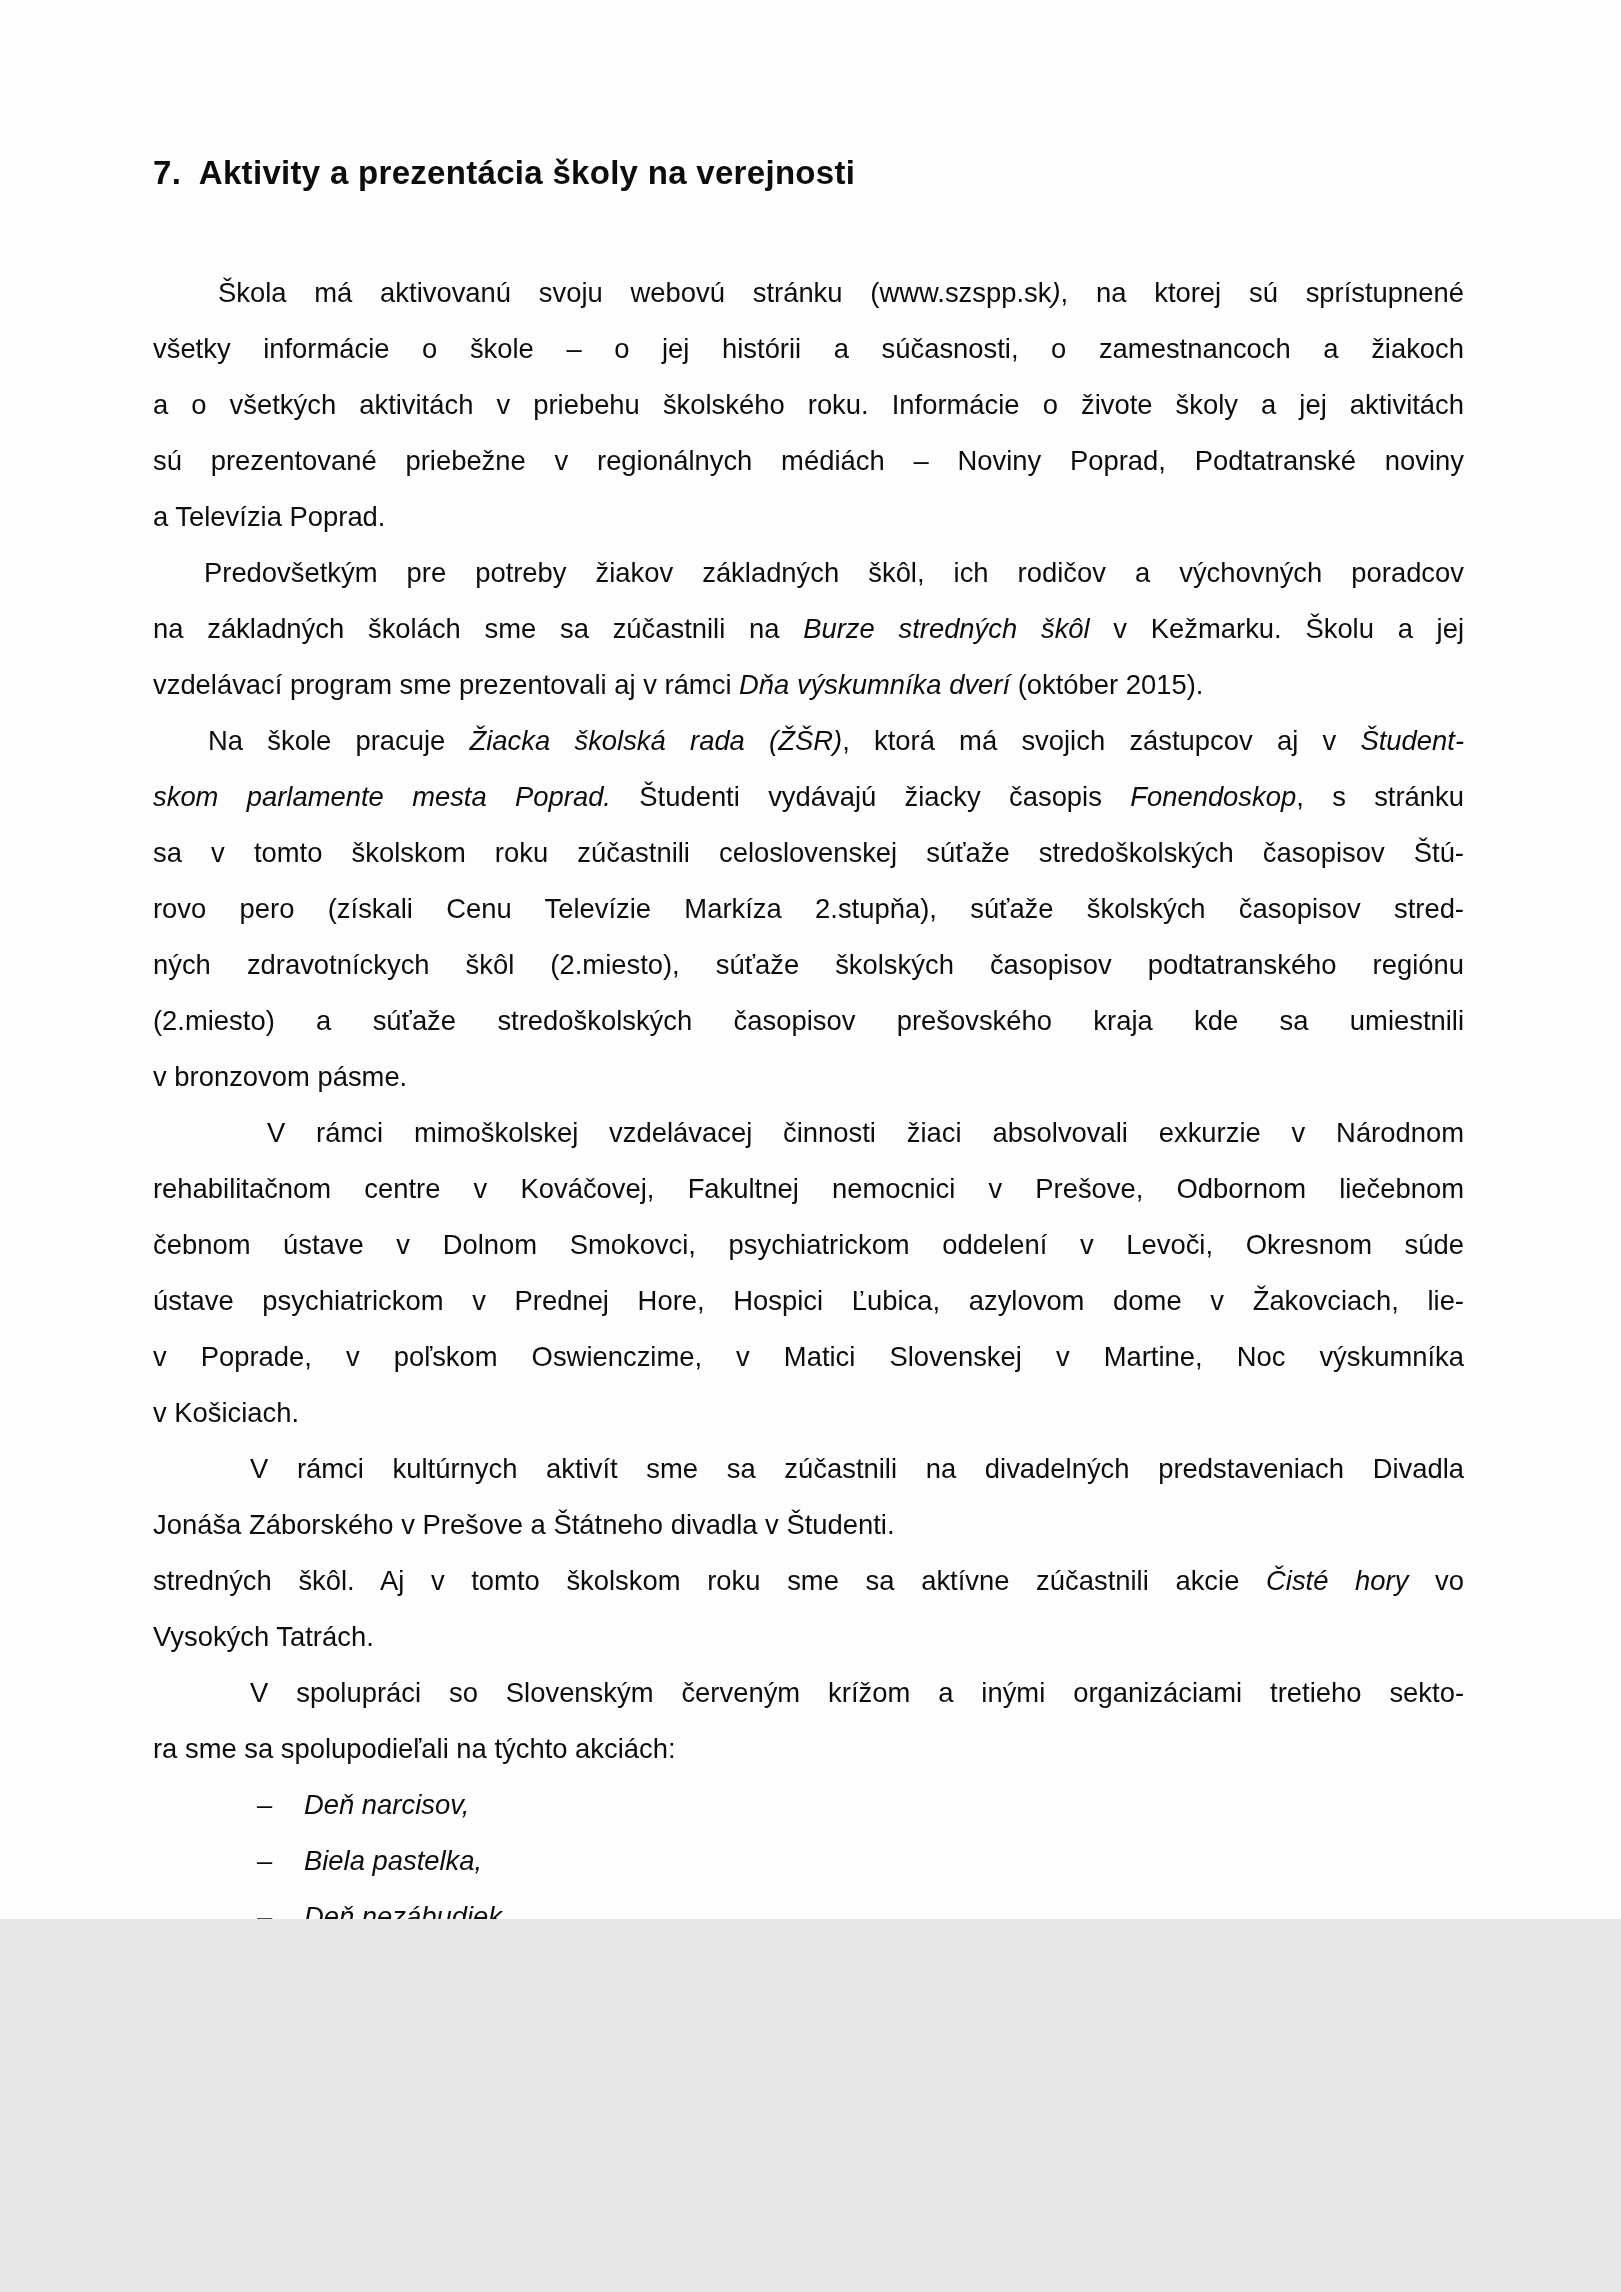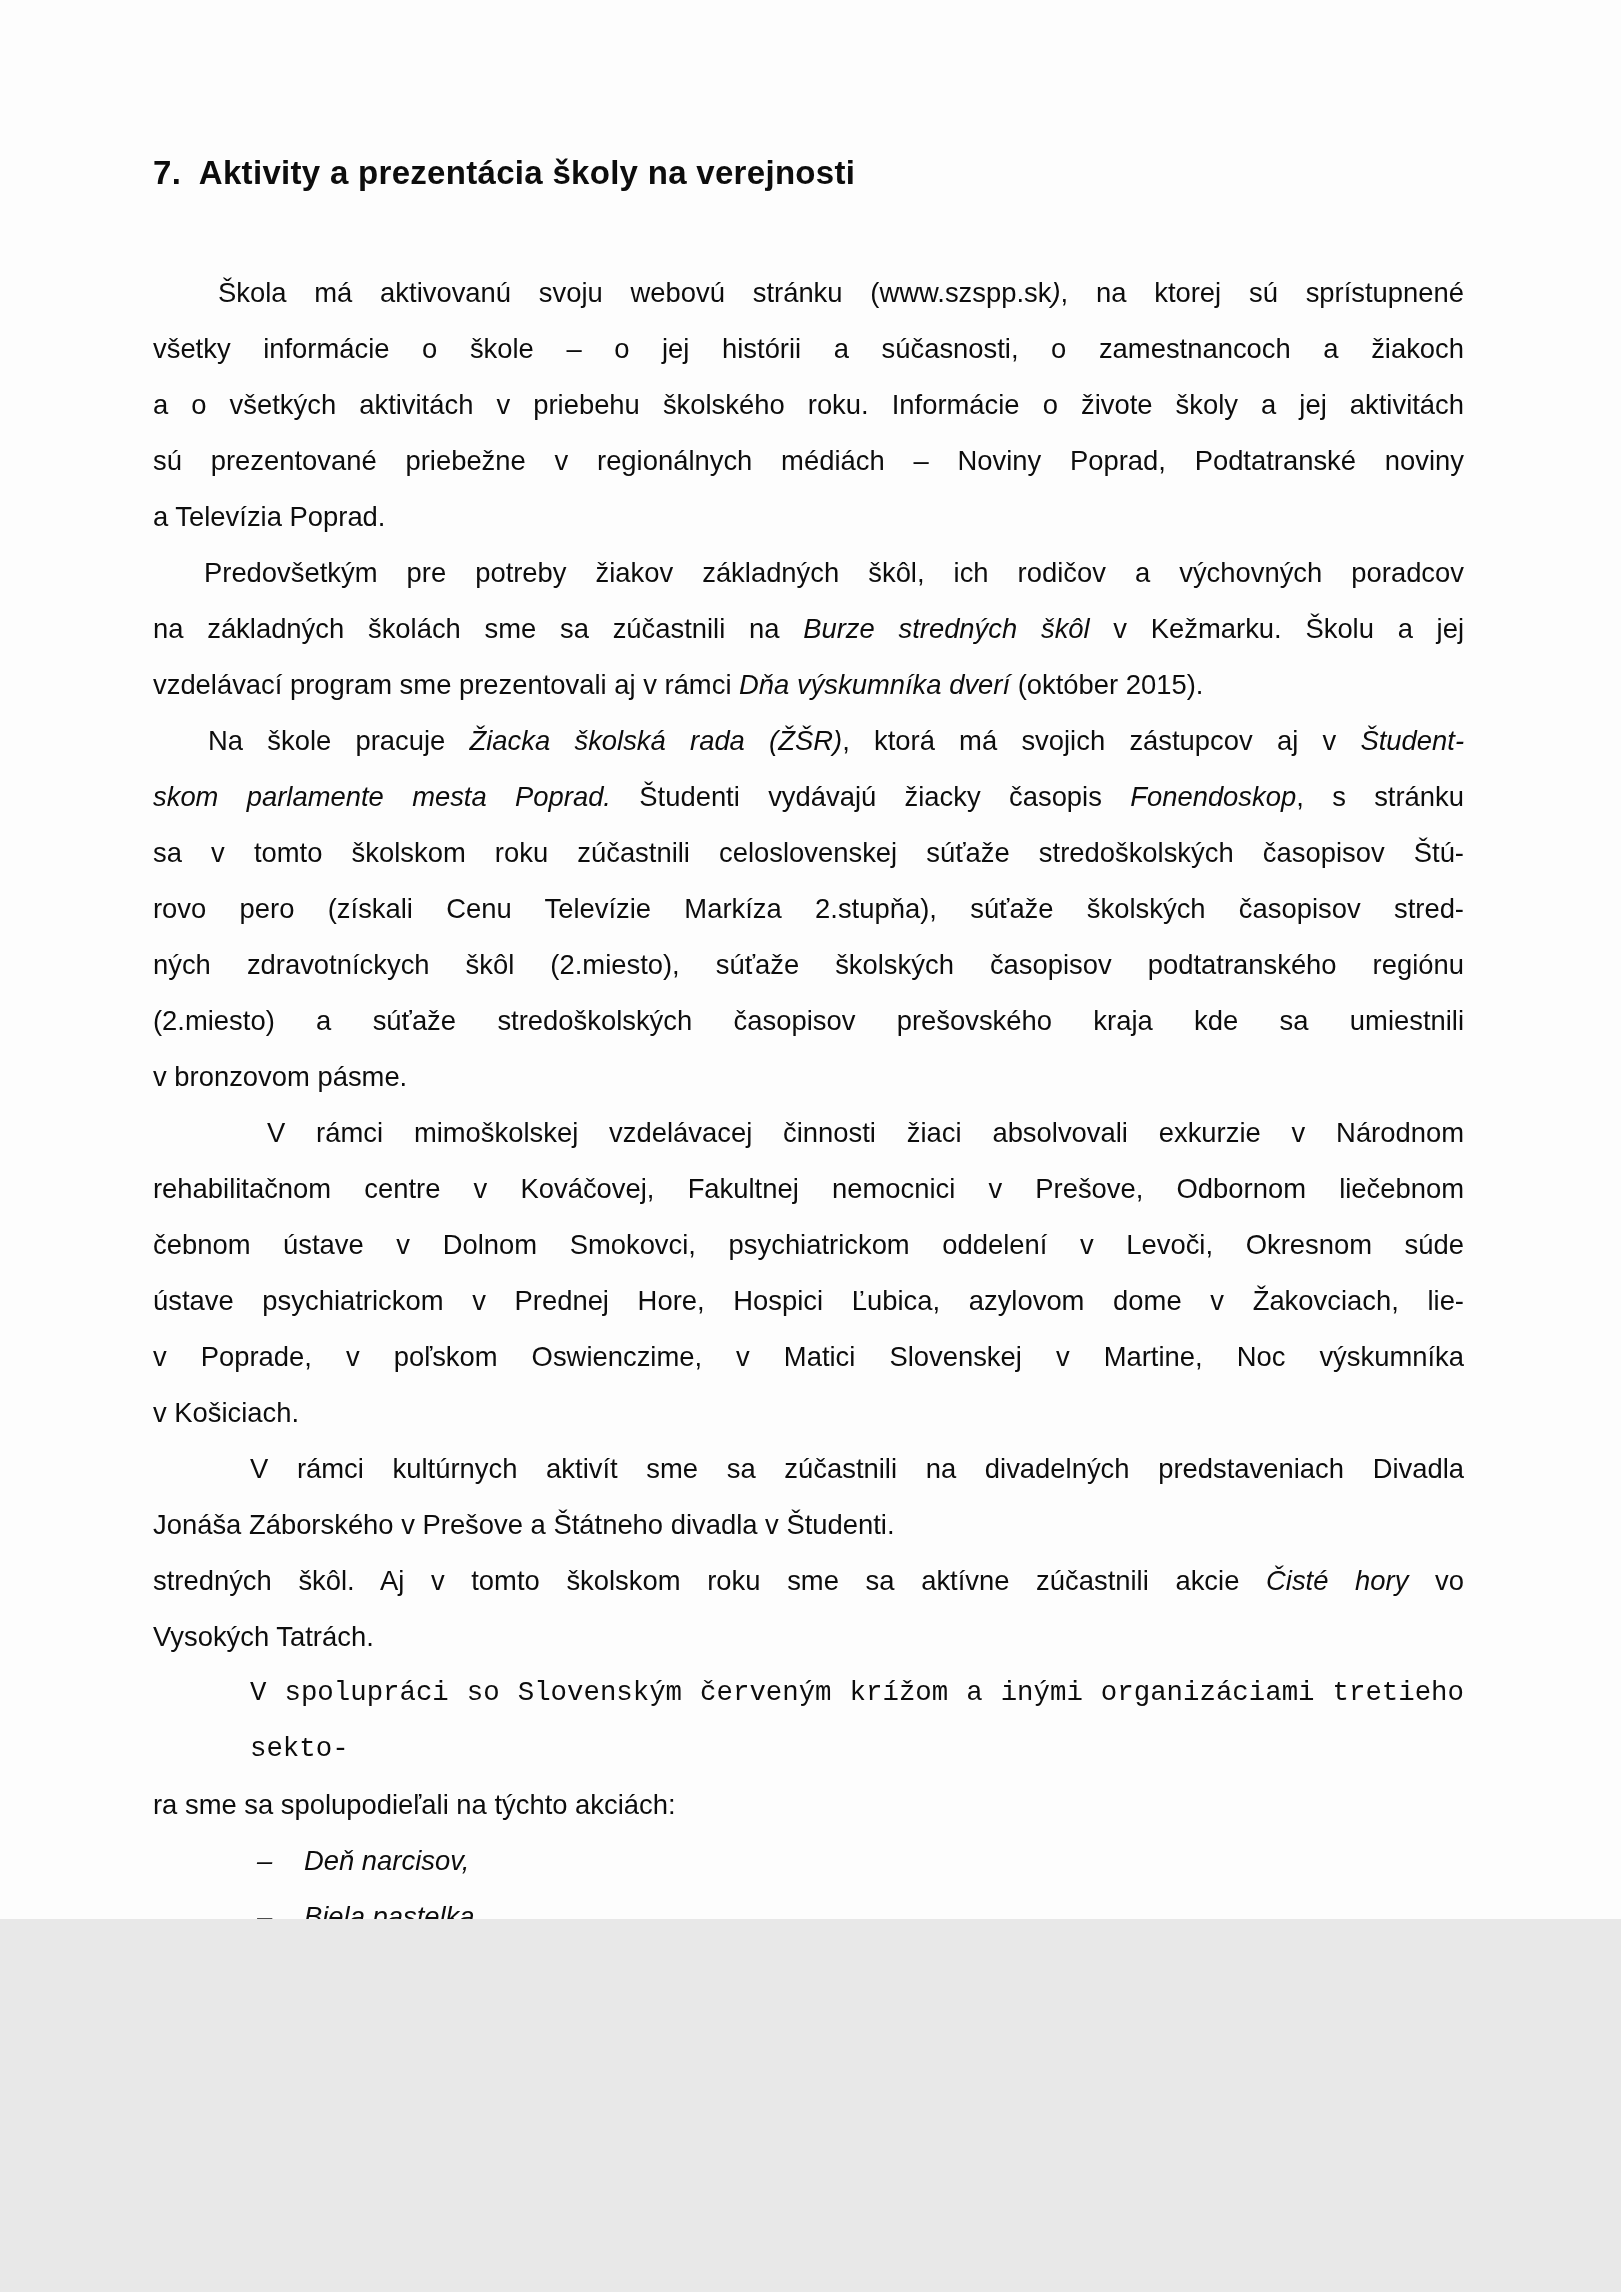--- a/index.html
+++ b/index.html
@@ -89,21 +89,21 @@
         </div>
         <div class="para">
           <div class="ln" style="padding-left: 97px;"><span>V rámci kultúrnych aktivít sme sa zúčastnili na divadelných predstaveniach Divadla</span></div>
           <div class="ln last"><span>Jonáša Záborského v Prešove a Štátneho divadla v Študenti.</span></div>
         </div>
         <div class="para">
           <div class="ln"><span>stredných škôl. Aj v tomto školskom roku sme sa aktívne zúčastnili akcie </span><i>Čisté hory</i><span> vo</span></div>
           <div class="ln last"><span>Vysokých Tatrách.</span></div>
         </div>
         <div class="para">
-          <div class="ln" style="padding-left: 97px; font-family: Liberation Mono, monospace;"><span>V spolupráci so Slovenským červeným krížom a inými organizáciami tretieho sekto-</span></div>
+          <div class="ln" style="padding-left: 97px;"><span>V spolupráci so Slovenským červeným krížom a inými organizáciami tretieho sekto-</span></div>
           <div class="ln last"><span>ra sme sa spolupodieľali na týchto akciách:</span></div>
         </div>
       </div>
     <div id="bullet-list" class="list">
         <div class="bullet"><span class="dash">–</span><span>Deň narcisov,</span></div>
         <div class="bullet"><span class="dash">–</span><span>Biela pastelka,</span></div>
         <div class="bullet"><span class="dash">–</span><span>Deň nezábudiek,</span></div>
         <div class="bullet"><span class="dash">–</span><span>Červené stužky,</span></div>
         <div class="bullet"><span class="dash">–</span><span>Deň obličiek.</span></div>
       </div>

